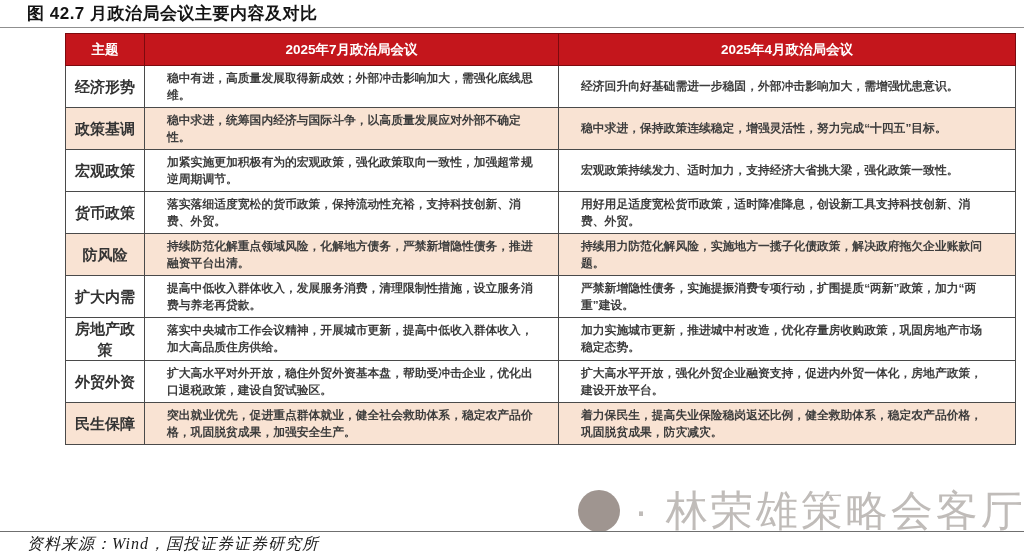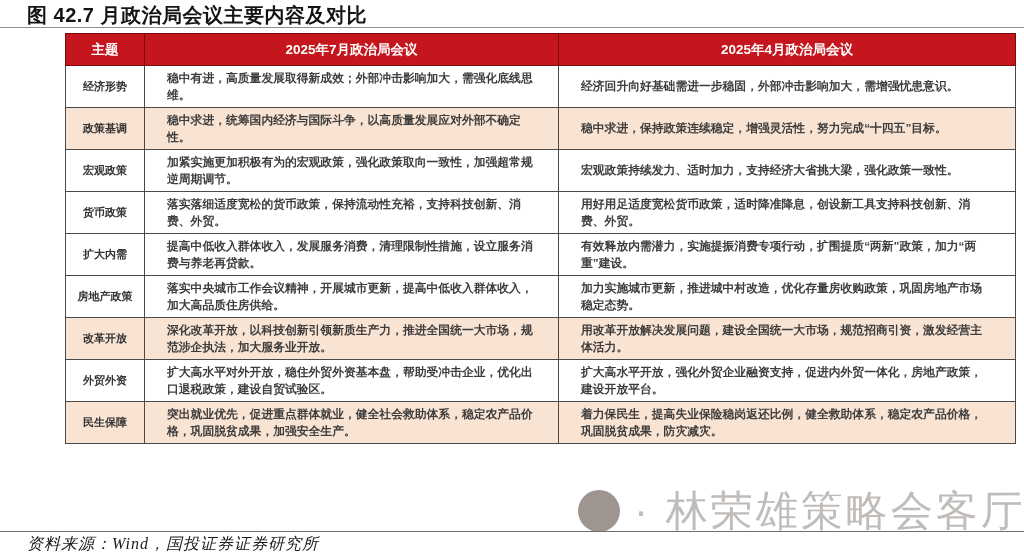--- a/index.html
+++ b/index.html
@@ -1,21 +1,21 @@
 <!DOCTYPE html>
 <html style="--header-bg: #c4161c; --header-text: #ffffff; --row-alt-bg: #f9e3d3;"><head>
 <meta charset="utf-8">
 <style>
   html,body { margin:0; padding:0; }
   body {
     width:1024px; height:553px; background:#ffffff; position:relative;
     overflow:hidden; font-family:"Liberation Sans","DejaVu Sans",sans-serif;
   }
   .fig-title {
-    position:absolute; left:27px; top:2px; font-size:20px; font-weight:700;
+    position:absolute; left:27px; top:2px; font-size:17px; font-weight:700;
     color:#141414; letter-spacing:0.5px; white-space:nowrap;
   }
   .title-rule {
     position:absolute; left:0; top:27px; width:1024px; height:0;
     border-top:1.5px solid #8f8f8f;
   }
   table.cmp {
     position:absolute; left:65px; top:33px; width:950px;
     border-collapse:collapse; table-layout:fixed;
   }
@@ -26,21 +26,21 @@
     background:var(--header-bg,#c4161c); color:var(--header-text,#ffffff);
     font-size:13.5px; font-weight:700; height:31px; text-align:center;
     border:1px solid #7d0a0e; padding:0 4px;margin-left:37px;
   }
   table.cmp th + th { border-left:1px solid rgba(0,0,0,0.55); }
   table.cmp td {
     border:1px solid #4a4a4a; height:37px; vertical-align:middle;
     font-size:11.8px; line-height:1.4; font-weight:700; color:#3d3d3d;
     padding:2px 22px; background:#ffffff;
   }
-  table.cmp td.topic { text-align:center; font-size:11px; padding:0 3px; color:#333; }
+  table.cmp td.topic { text-align:center; font-size:15px; padding:0 3px; color:#333; }
   table.cmp td.april { border-left:1px solid #9a9a9a; }
   table.cmp tr.alt td { background:var(--row-alt-bg,#f9e3d3); }
   .footer-rule {
     position:absolute; left:0; top:531px; width:1024px; height:0;
     border-top:1.5px solid #6f6f6f;
   }
   .source-note {
     position:absolute; left:27px; top:534px; font-size:16px; color:#1a1a1a;
     font-family:"Liberation Serif","DejaVu Serif",serif; font-style:italic;
     letter-spacing:1px; white-space:nowrap;
@@ -91,34 +91,34 @@
       <tr>
     <td class="topic">宏观政策</td>
     <td class="july">加紧实施更加积极有为的宏观政策，强化政策取向一致性，加强超常规逆周期调节。</td>
     <td class="april">宏观政策持续发力、适时加力，支持经济大省挑大梁，强化政策一致性。</td>
   </tr>
       <tr>
     <td class="topic">货币政策</td>
     <td class="july">落实落细适度宽松的货币政策，保持流动性充裕，支持科技创新、消费、外贸。</td>
     <td class="april">用好用足适度宽松货币政策，适时降准降息，创设新工具支持科技创新、消费、外贸。</td>
   </tr>
+      <tr class="alt">
+    <td class="topic">防风险</td>
+    <td class="july">持续防范化解重点领域风险，化解地方债务，严禁新增隐性债务，推进融资平台出清。</td>
+    <td class="april">持续用力防范化解风险，实施地方一揽子化债政策，解决政府拖欠企业账款问题。</td>
+  </tr>
       <tr>
     <td class="topic">扩大内需</td>
     <td class="july">提高中低收入群体收入，发展服务消费，清理限制性措施，设立服务消费与养老再贷款。</td>
-    <td class="april">有效释放内需潜力，实施提振消费专项行动，扩围提质“两新”政策，加力“两重”建设。</td>
+    <td class="april">严禁新增隐性债务，实施提振消费专项行动，扩围提质“两新”政策，加力“两重”建设。</td>
   </tr>
       <tr>
     <td class="topic">房地产政策</td>
     <td class="july">落实中央城市工作会议精神，开展城市更新，提高中低收入群体收入，加大高品质住房供给。</td>
     <td class="april">加力实施城市更新，推进城中村改造，优化存量房收购政策，巩固房地产市场稳定态势。</td>
-  </tr>
-      <tr class="alt">
-    <td class="topic">改革开放</td>
-    <td class="july">深化改革开放，以科技创新引领新质生产力，推进全国统一大市场，规范涉企执法，加大服务业开放。</td>
-    <td class="april">用改革开放解决发展问题，建设全国统一大市场，规范招商引资，激发经营主体活力。</td>
   </tr>
       <tr>
     <td class="topic">外贸外资</td>
     <td class="july">扩大高水平对外开放，稳住外贸外资基本盘，帮助受冲击企业，优化出口退税政策，建设自贸试验区。</td>
     <td class="april">扩大高水平开放，强化外贸企业融资支持，促进内外贸一体化，房地产政策，建设开放平台。</td>
   </tr>
       <tr class="alt">
     <td class="topic">民生保障</td>
     <td class="july">突出就业优先，促进重点群体就业，健全社会救助体系，稳定农产品价格，巩固脱贫成果，加强安全生产。</td>
     <td class="april">着力保民生，提高失业保险稳岗返还比例，健全救助体系，稳定农产品价格，巩固脱贫成果，防灾减灾。</td>

